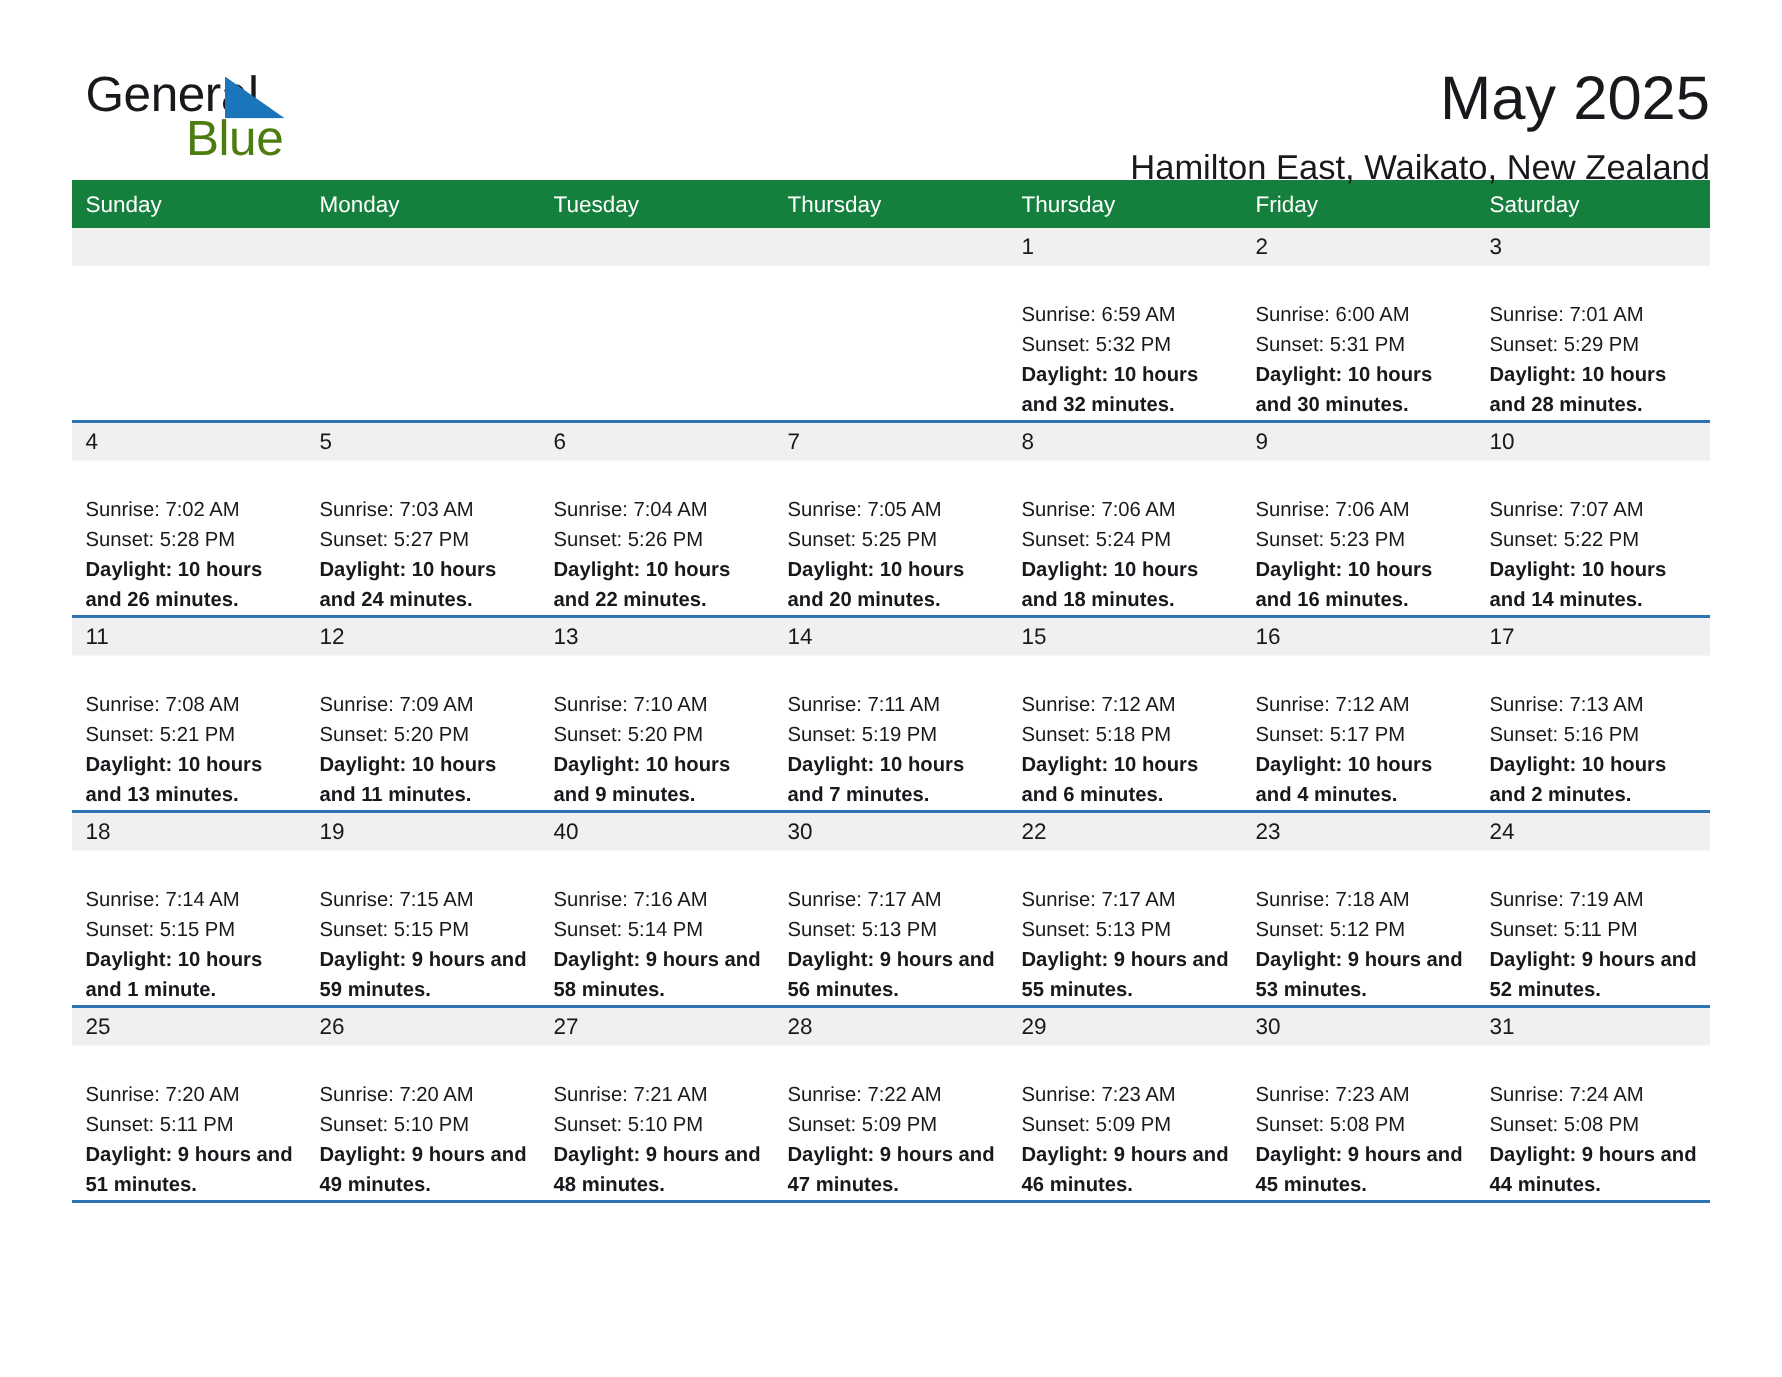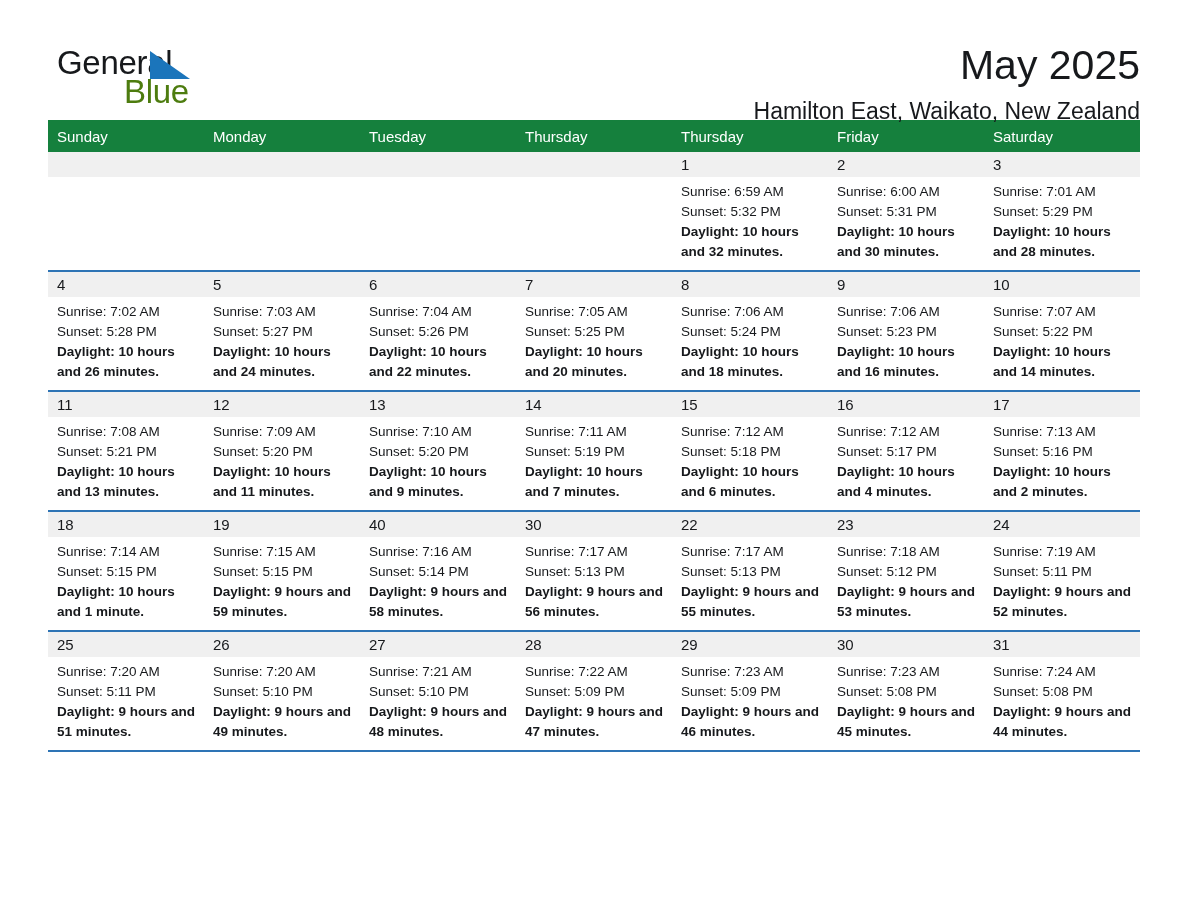--- a/index.html
+++ b/index.html
@@ -118,21 +118,21 @@
   .daynum-band {
     background: #f0f0f0;
     height: 25px;
     padding: 2px 0 0 9px;
     box-sizing: border-box;
     font-size: 15px;
     color: #17191c;
     line-height: 22px;
   }
   .cell-body {
-    padding: 5px 8px 0 9px;
+    padding: 23px 8px 0 9px;
     font-size: 13.5px;
     line-height: 20px;
     color: #17191c;
   }
   .cell-body .line {
     white-space: nowrap;
   }
   .cell-body .daylight {
     white-space: normal;
     font-weight: bold;

